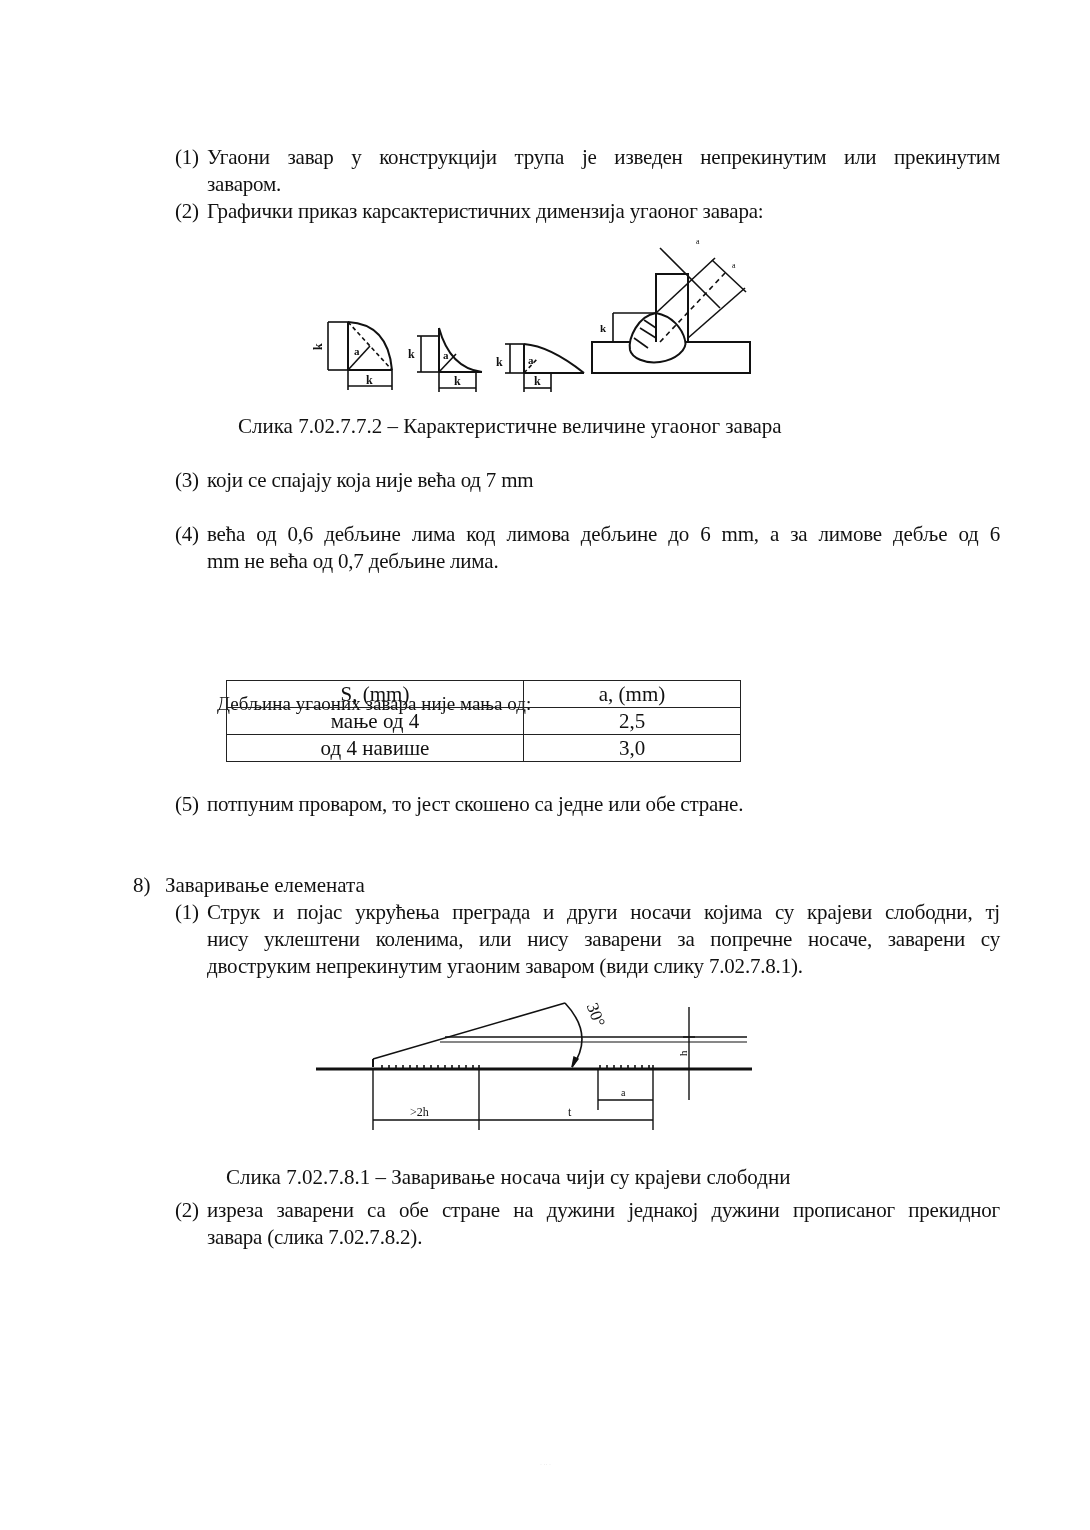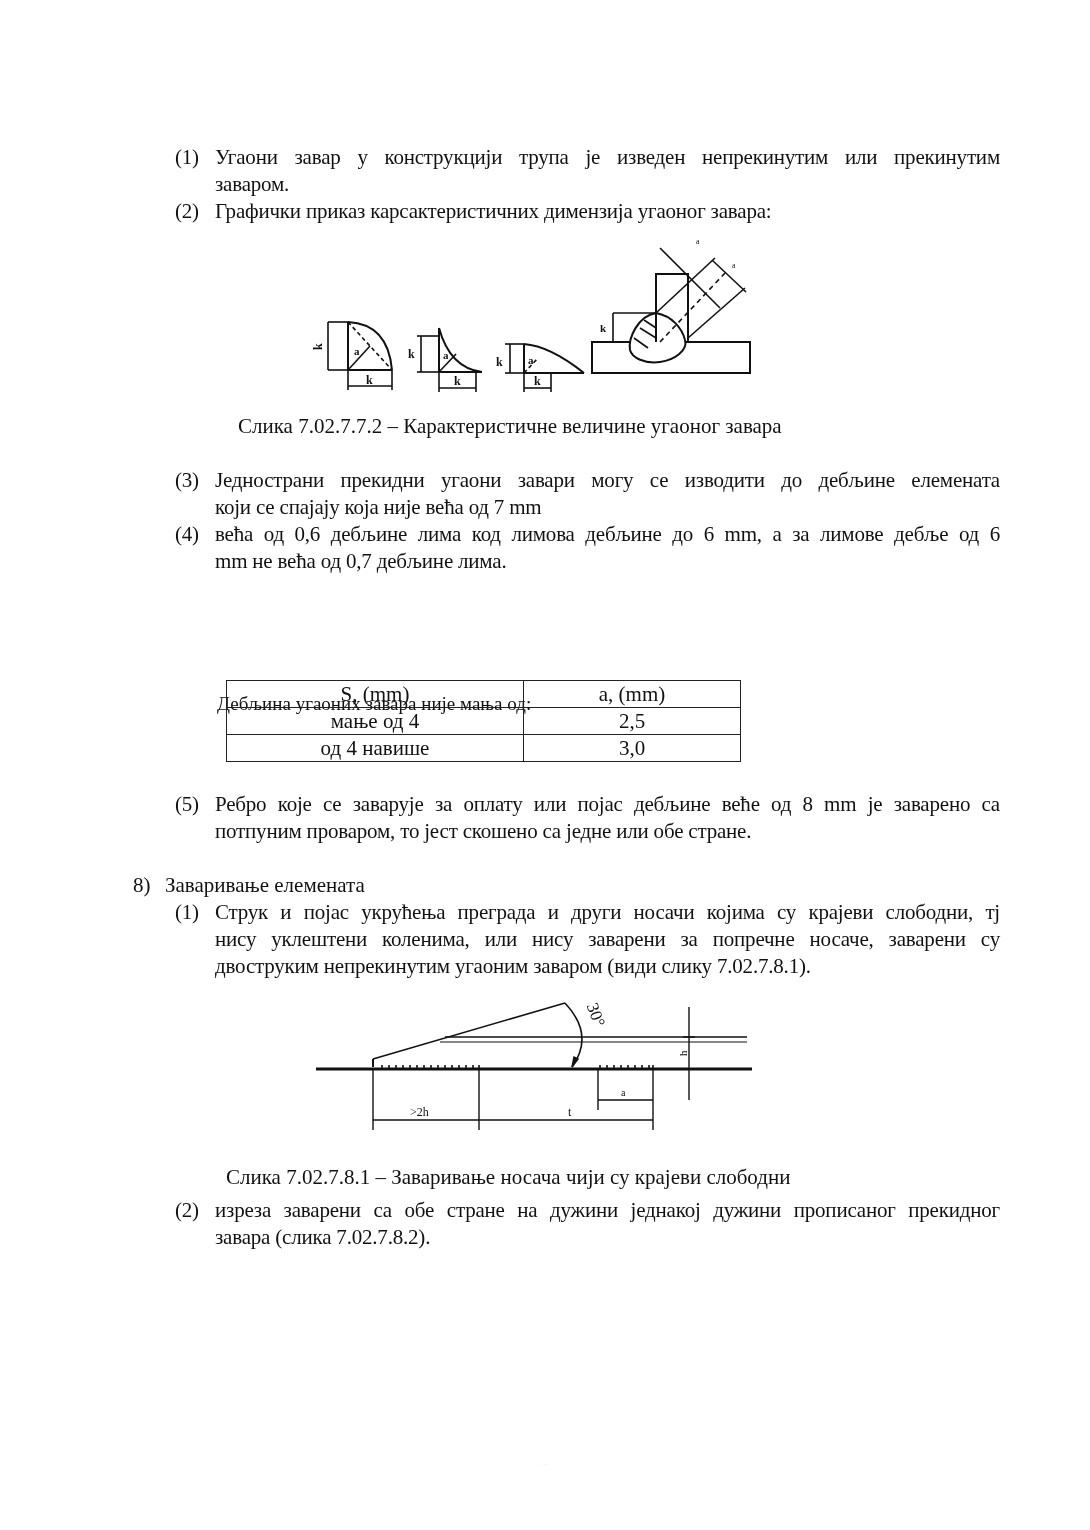--- a/index.html
+++ b/index.html
@@ -2,21 +2,21 @@
 <html><head>
 <meta charset="utf-8">
 <style>
   html, body { margin: 0; padding: 0; background: #ffffff; }
   body { width: 1090px; height: 1530px; position: relative; overflow: hidden;
          font-family: "Liberation Serif", "DejaVu Serif", serif; color: #111; }
   .page { position: absolute; left: 0; top: 0; width: 1090px; height: 1530px; }
   .para { position: absolute; font-size: 21px; line-height: 27px; letter-spacing: -0.2px; }
   .item { position: absolute; left: 175px; width: 825px; }
   .item .num { position: absolute; left: 0; top: 0; }
-  .item .txt { margin-left: 40px; text-align: justify; }
+  .item .txt { margin-left: 32px; text-align: justify; }
   .item .txt .line { display: block; text-align: justify; text-align-last: justify; }
   .item .txt .line.last { text-align-last: left; }
   .caption { position: absolute; font-size: 21px; line-height: 27px; }
   .heading8 { position: absolute; left: 133px; top: 872px; font-size: 21px; line-height: 27px; }
   .heading8 .hnum { display: inline-block; width: 32px; }
   .tbl-title { position: absolute; left: 217px; top: 690px; font-size: 19px; line-height: 27px; }
   table.data { position: absolute; left: 226px; top: 680px; width: 515px; border-collapse: collapse;
                font-size: 21px; line-height: 25px; }
   table.data td, table.data th { border: 1.5px solid #222; text-align: center; font-weight: normal; padding: 0; height: 26px; }
   table.data th:first-child, table.data td:first-child { width: 296px; }
@@ -114,21 +114,20 @@
       <text x="396" y="16" font-size="8" fill="#111" stroke="none">a</text>
       <text x="432" y="40" font-size="8" fill="#111" stroke="none">a</text>
     </g>
   </svg>
 
   <div class="caption" style="left:238px; top:413px;">Слика 7.02.7.7.2 – Карактеристичне величине угаоног завара</div>
 
   <div class="para item" style="top:467px;">
     <span class="num">(3)</span>
     <div class="txt">
-      <span class="line">Једнострани прекидни угаони завари могу се изводити до дебљине елемената</span>
       <span class="line last">који се спајају која није већа од 7 mm</span>
     </div>
   </div>
 
   <div class="para item" style="top:521px;">
     <span class="num">(4)</span>
     <div class="txt">
       <span class="line">већа од 0,6 дебљине лима код лимова дебљине до 6 mm, а за лимове дебље од 6</span>
       <span class="line last">mm не већа од 0,7 дебљине лима.</span>
     </div>
@@ -148,21 +147,20 @@
     <tr>
       <td>од 4 навише</td>
       <td>3,0</td>
     </tr>
   </tbody>
     </table>
 
   <div class="para item" style="top:791px;">
     <span class="num">(5)</span>
     <div class="txt">
-      <span class="line">Ребро које се заварује за оплату или појас дебљине веће од 8 mm је заварено са</span>
       <span class="line last">потпуним проваром, то јест скошено са једне или обе стране.</span>
     </div>
   </div>
 
   <div class="heading8">
     <span class="hnum">8)</span><span>Заваривање елемената</span>
   </div>
 
   <div class="para item" style="top:899px;">
     <span class="num">(1)</span>

